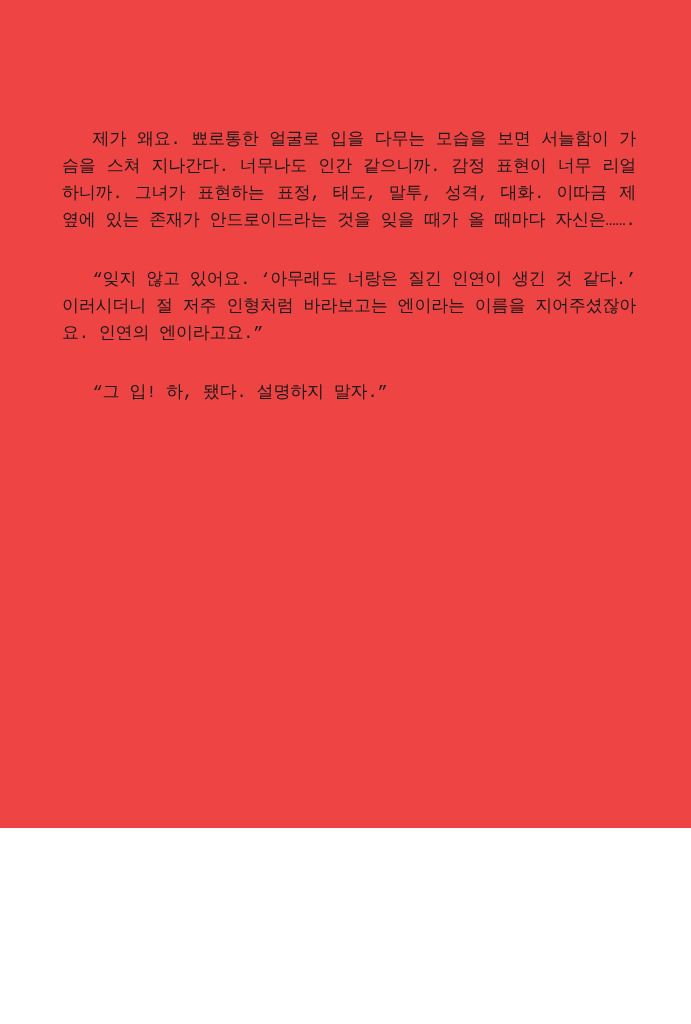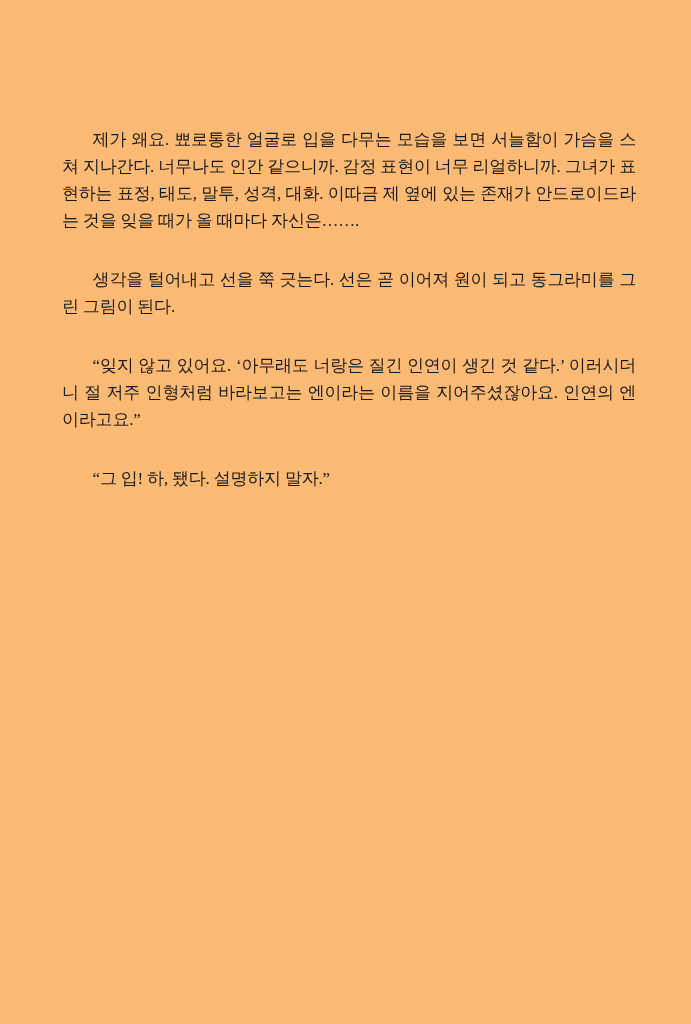--- a/index.html
+++ b/index.html
@@ -3,24 +3,24 @@
 <meta charset="utf-8">
 <style>
   html, body {
     margin: 0;
     padding: 0;
     background: #ffffff;
   }
   .page {
     position: relative;
     width: 691px;
-    height: 1024px;
-    background: #fdba74;
+    height: 828px;
+    background: #ef4444;
     overflow: hidden;
-    font-family: Liberation Serif, serif;
+    font-family: Liberation Mono, monospace;
   }
   .content {
     position: absolute;
     left: 62px;
     top: 126px;
     width: 574px;
   }
   .content p {
     margin: 0 0 32px 0;
     font-size: 17px;
@@ -34,17 +34,16 @@
   .content p:last-child {
     margin-bottom: 0;
   }
 </style>
 </head>
 <body>
 
 <div class="page">
   <div class="content">
     <p>제가 왜요. 뾰로통한 얼굴로 입을 다무는 모습을 보면 서늘함이 가슴을 스쳐 지나간다. 너무나도 인간 같으니까. 감정 표현이 너무 리얼하니까. 그녀가 표현하는 표정, 태도, 말투, 성격, 대화. 이따금 제 옆에 있는 존재가 안드로이드라는 것을 잊을 때가 올 때마다 자신은…….</p>
-    <p>생각을 털어내고 선을 쭉 긋는다. 선은 곧 이어져 원이 되고 동그라미를 그린 그림이 된다.</p>
     <p>“잊지 않고 있어요. ‘아무래도 너랑은 질긴 인연이 생긴 것 같다.’ 이러시더니 절 저주 인형처럼 바라보고는 엔이라는 이름을 지어주셨잖아요. 인연의 엔이라고요.”</p>
     <p>“그 입! 하, 됐다. 설명하지 말자.”</p>
   </div>
 </div>
 
 </body></html>

